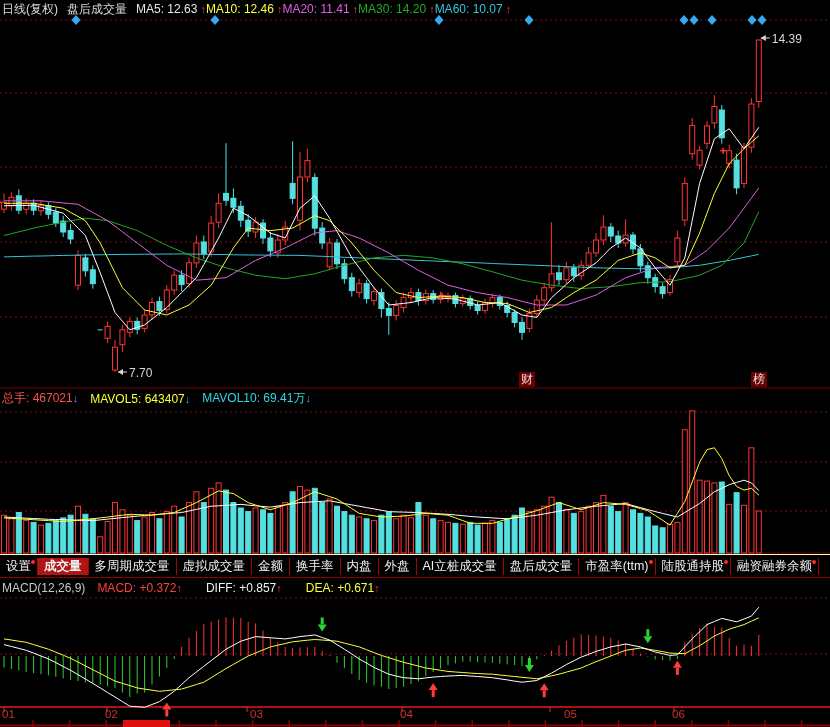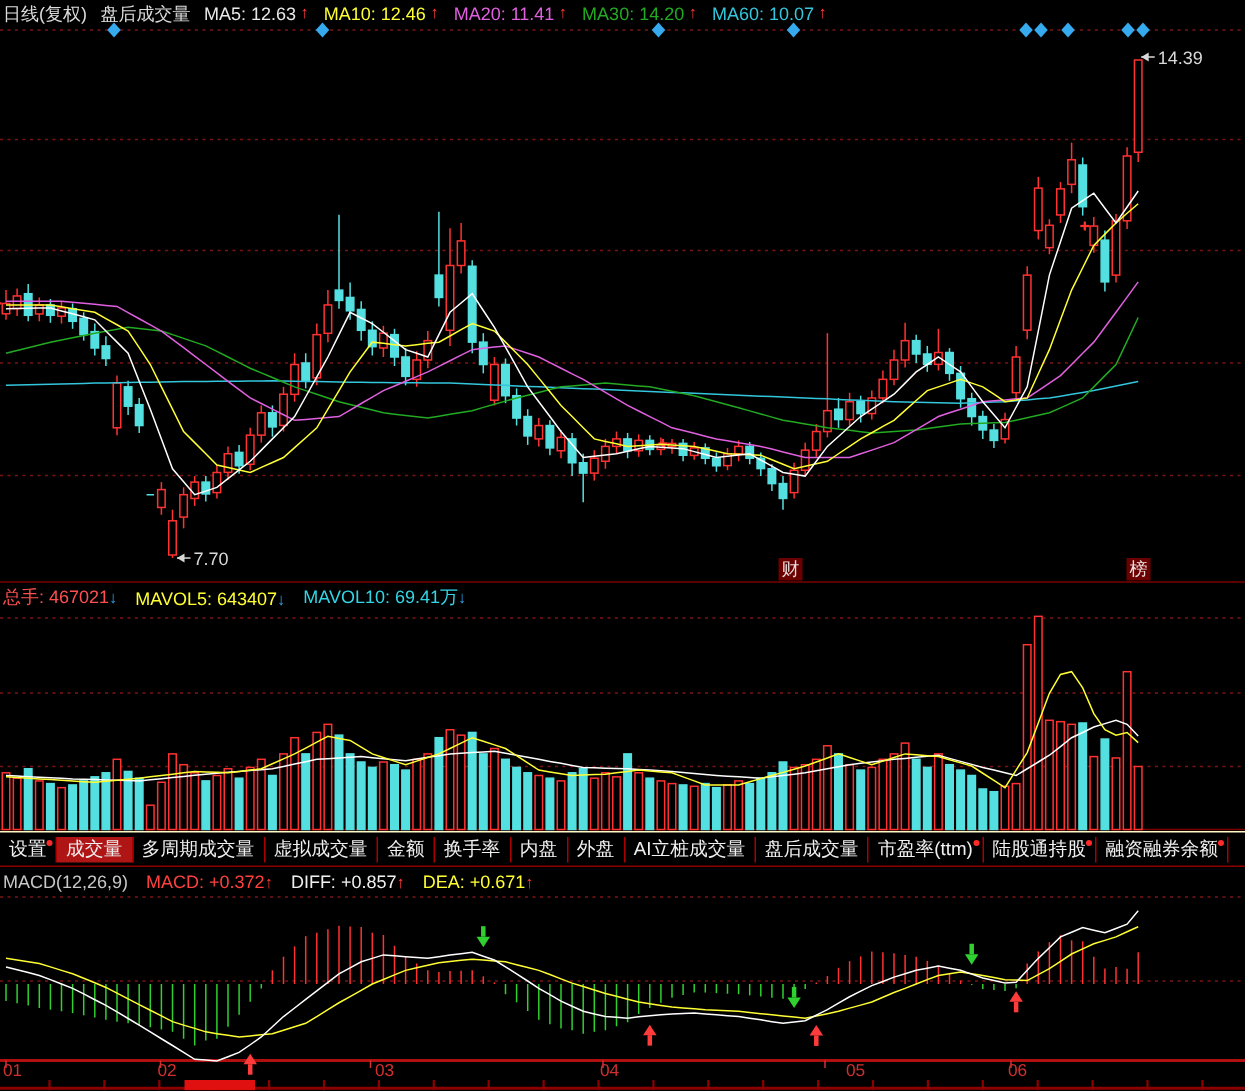--- a/index.html
+++ b/index.html
@@ -545,21 +545,21 @@
       <line x1="691.8000000000002" y1="720" x2="691.8000000000002" y2="727" stroke="#8b0000" stroke-width="1.5"></line>
       <line x1="728.4000000000002" y1="720" x2="728.4000000000002" y2="727" stroke="#8b0000" stroke-width="1.5"></line>
       <line x1="765.0000000000002" y1="720" x2="765.0000000000002" y2="727" stroke="#8b0000" stroke-width="1.5"></line>
       <line x1="801.6000000000003" y1="720" x2="801.6000000000003" y2="727" stroke="#8b0000" stroke-width="1.5"></line>
       <rect x="123" y="720" width="47" height="7" fill="#e01010"></rect>
     </svg>
 
   <div class="row hdr">
     <span>日线(复权)</span>
     <span>盘后成交量</span>
-    <span id="ma-legend" style="display:inline-flex;gap:10px;align-items:center;">
+    <span id="ma-legend" style="display:inline-flex;align-items:center;">
         <span class="itm">
           <span style="color:#e8e8e8">MA5: 12.63</span>
           <span class="arrow" style="color:#ff3b3b">↑</span>
         </span>
         <span class="itm">
           <span style="color:#ffff33">MA10: 12.46</span>
           <span class="arrow" style="color:#ff3b3b">↑</span>
         </span>
         <span class="itm">
           <span style="color:#e060e0">MA20: 11.41</span>
@@ -577,37 +577,37 @@
   </div>
 
   <div class="row vleg" id="vol-legend">
       <span class="itm"><span style="color:#ff5050">总手: 467021</span><span class="arrow" style="color:#2fa8f0">↓</span></span>
       <span class="itm"><span style="color:#ffff33">MAVOL5: 643407</span><span class="arrow" style="color:#2fa8f0">↓</span></span>
       <span class="itm"><span style="color:#33d6e6">MAVOL10: 69.41万</span><span class="arrow" style="color:#2fa8f0">↓</span></span>
     </div>
 
   <div class="row" id="tab-bar">
       <div class="tab">设置<span class="dot" style="background: rgb(255, 42, 42);"></span></div>
-      <div class="tab sel" style="background: rgb(176, 21, 21);">成交量</div>
+      <div class="tab sel" style="background: rgb(176, 21, 21); font-weight: bold;">成交量</div>
       <div class="tab">多周期成交量</div>
       <div class="tab">虚拟成交量</div>
       <div class="tab">金额</div>
       <div class="tab">换手率</div>
       <div class="tab">内盘</div>
       <div class="tab">外盘</div>
       <div class="tab">AI立桩成交量</div>
       <div class="tab">盘后成交量</div>
       <div class="tab">市盈率(ttm)<span class="dot" style="background: rgb(255, 42, 42);"></span></div>
       <div class="tab">陆股通持股<span class="dot" style="background: rgb(255, 42, 42);"></span></div>
       <div class="tab">融资融券余额<span class="dot" style="background: rgb(255, 42, 42);"></span></div>
     </div>
 
   <div class="row mleg">
     <span>MACD(12,26,9)</span>
-    <span id="macd-items" style="display:inline-flex;gap:12px;text-align:center;">
+    <span id="macd-items" style="display:inline-flex;gap:24px;text-align:center;">
         <span class="itm"><span style="color:#ff4040">MACD: +0.372</span><span class="arrow" style="color:#ff3b3b">↑</span></span>
         <span class="itm"><span style="color:#f0f0f0">DIFF: +0.857</span><span class="arrow" style="color:#ff3b3b">↑</span></span>
         <span class="itm"><span style="color:#ffff33">DEA: +0.671</span><span class="arrow" style="color:#ff3b3b">↑</span></span>
       </span>
   </div>
 
   <div class="row" id="months">
       <span style="left: 2px;">01</span>
       <span style="left: 105px;">02</span>
       <span style="left: 250px;">03</span>

